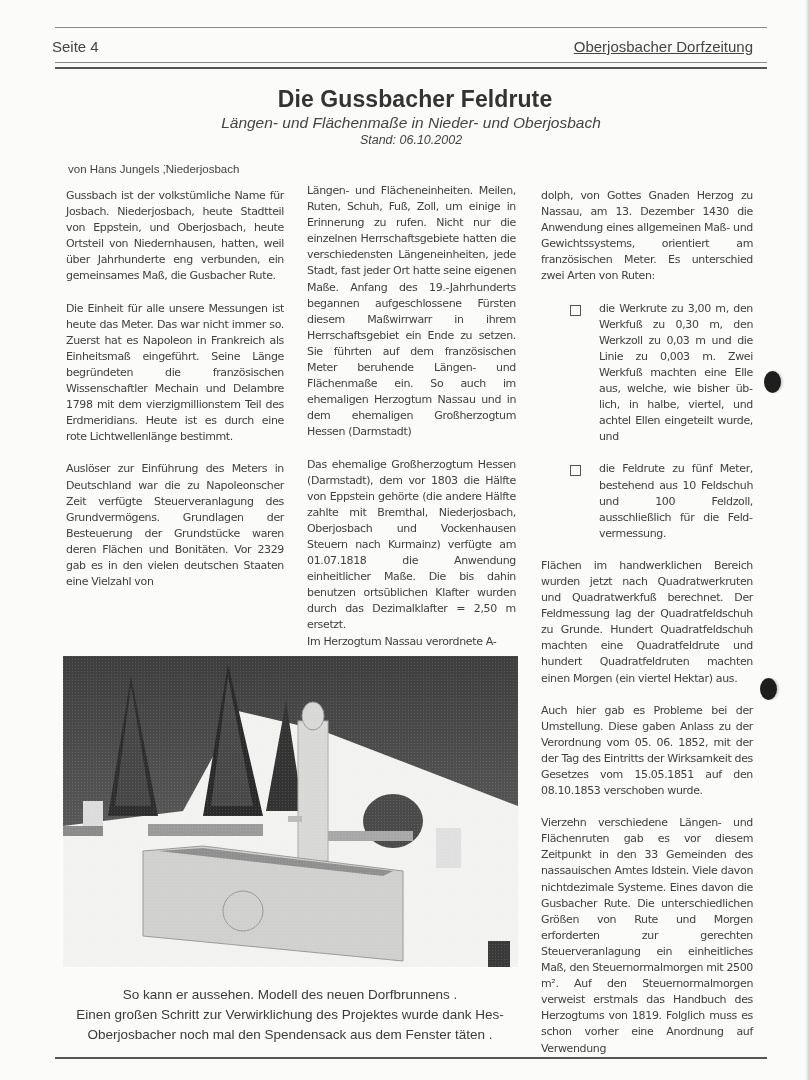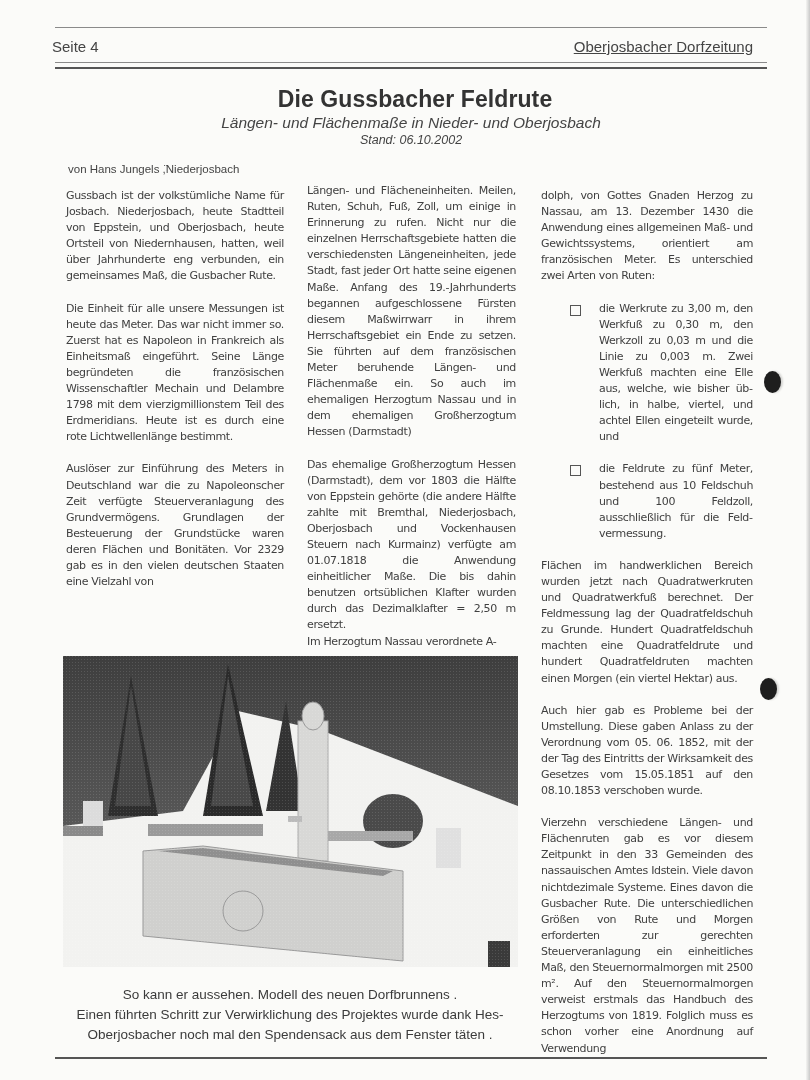--- a/index.html
+++ b/index.html
@@ -130,20 +130,20 @@
     <polygon points="80,195 140,190 340,215 340,305 80,280" fill="#d0d0ce" stroke="#999"></polygon>
     <polygon points="95,195 140,192 330,215 320,220" fill="#8f8f8f"></polygon>
     <circle cx="180" cy="255" r="20" fill="none" stroke="#999"></circle>
     <rect x="425" y="285" width="22" height="26" fill="#3a3a3a"></rect>
     <rect x="0" y="0" width="455" height="311" fill="url(#screen)"></rect>
   </svg>
 </div>
 
 <div id="caption">
   <div>So kann er aussehen. Modell des neuen Dorfbrunnens .</div>
-  <div>Einen führten Schritt zur Verwirklichung des Projektes wurde dank Hes-</div>
+  <div>Einen großen Schritt zur Verwirklichung des Projektes wurde dank Hes-</div>
   <div>Oberjosbacher noch mal den Spendensack aus dem Fenster täten .</div>
 </div>
 
 <div class="rule" id="rule-foot-1"></div>
 
 <div class="punch-hole" id="hole-1"></div>
 <div class="punch-hole" id="hole-2"></div>
 
 </body></html>

